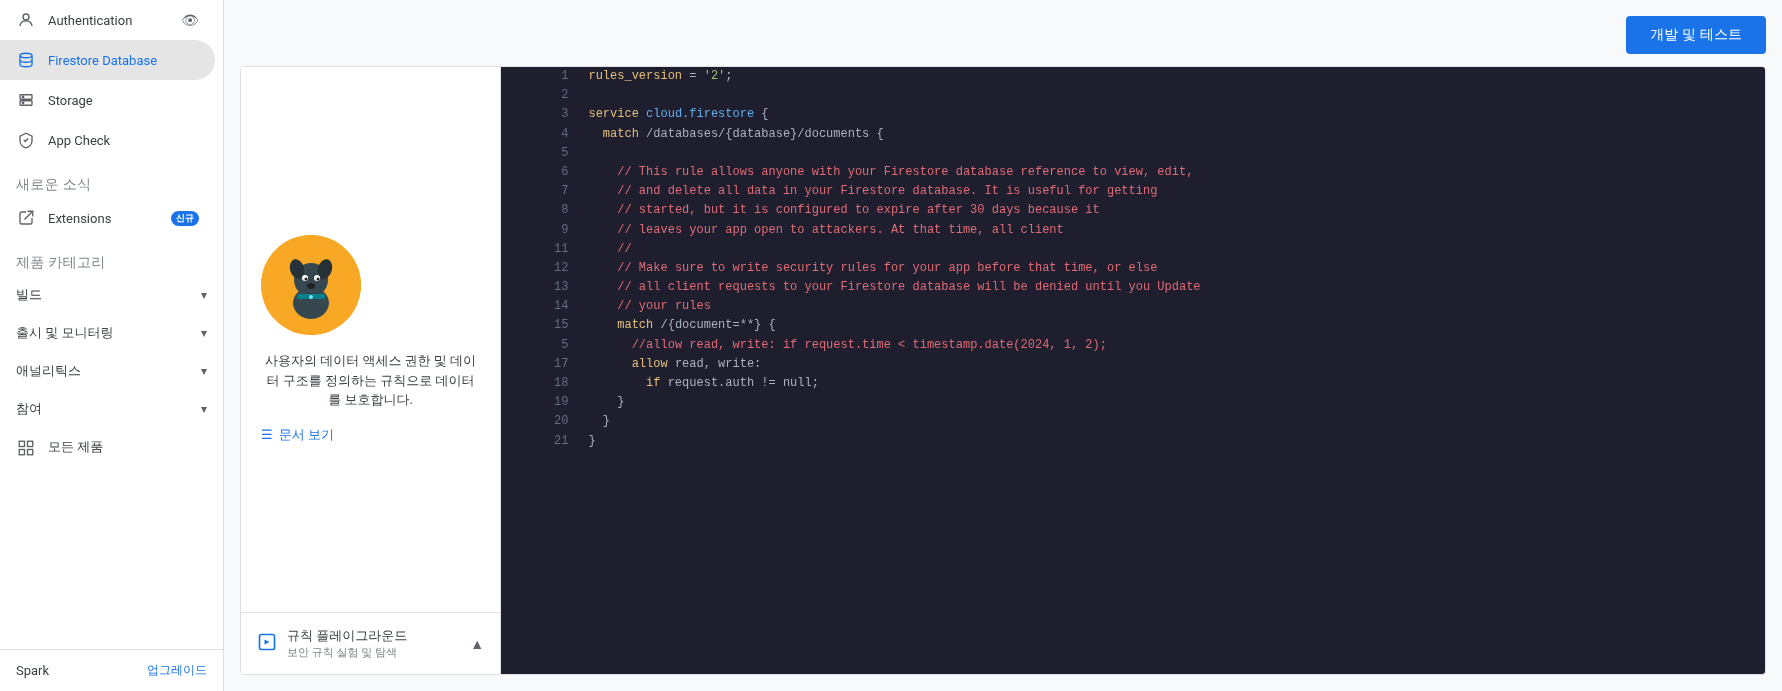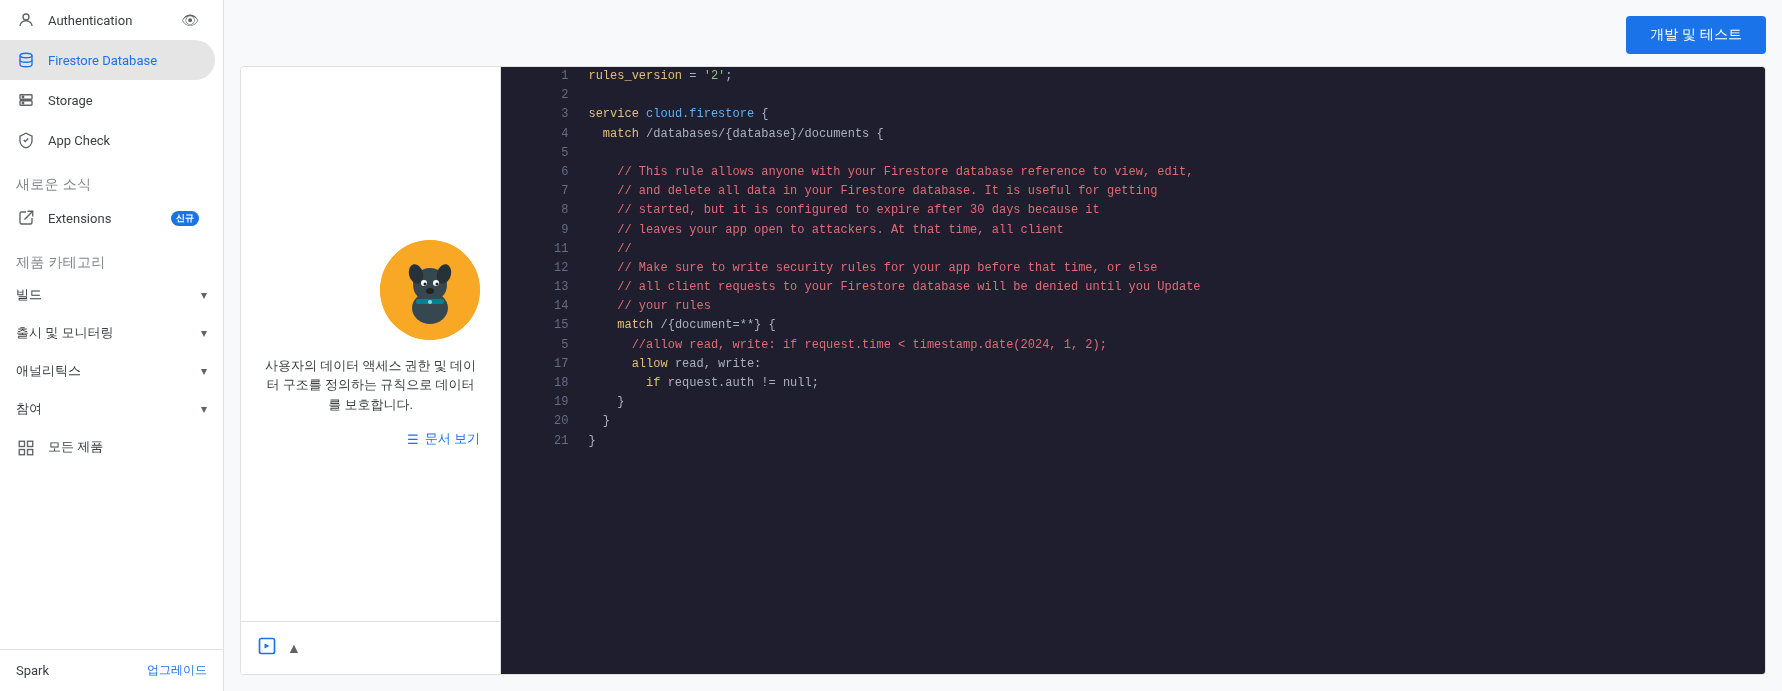--- a/index.html
+++ b/index.html
@@ -171,21 +171,21 @@
       border-right: 1px solid #e0e0e0;
       display: flex;
       flex-direction: column;
       background: #fff;
     }
 
     .dog-section {
       flex: 1;
       display: flex;
       flex-direction: column;
-      align-items: flex-end;
+      align-items: flex-start;
       justify-content: center;
       padding: 24px 20px;
       gap: 16px;
     }
 
     .dog-avatar {
       width: 100px;
       height: 100px;
       border-radius: 50%;
       background: #f9a825;
@@ -436,20 +436,24 @@
         </a>
       </div>
 
       <div class="playground-section">
         <span class="playground-icon">
           <svg width="20" height="20" viewBox="0 0 24 24" fill="none" stroke="#1a73e8" stroke-width="2">
             <rect x="3" y="3" width="18" height="18" rx="2"></rect>
             <path d="M9 9l6 3-6 3V9z" fill="#1a73e8" stroke="none"></path>
           </svg>
         </span>
+        <div class="playground-text">
+          <div class="playground-title">규칙 플레이그라운드</div>
+          <div class="playground-subtitle">보안 규칙 실험 및 탐색</div>
+        </div>
         <span class="playground-chevron">▲</span>
       </div>
     </div>
 
     <div class="code-panel">
       <table class="code-table">
         <tbody>
           <tr>
             <td class="line-num">1</td>
             <td class="code-line"><span class="kw-yellow">rules_version</span> <span class="kw-white">=</span> <span class="kw-string">'2'</span><span class="kw-white">;</span></td>

